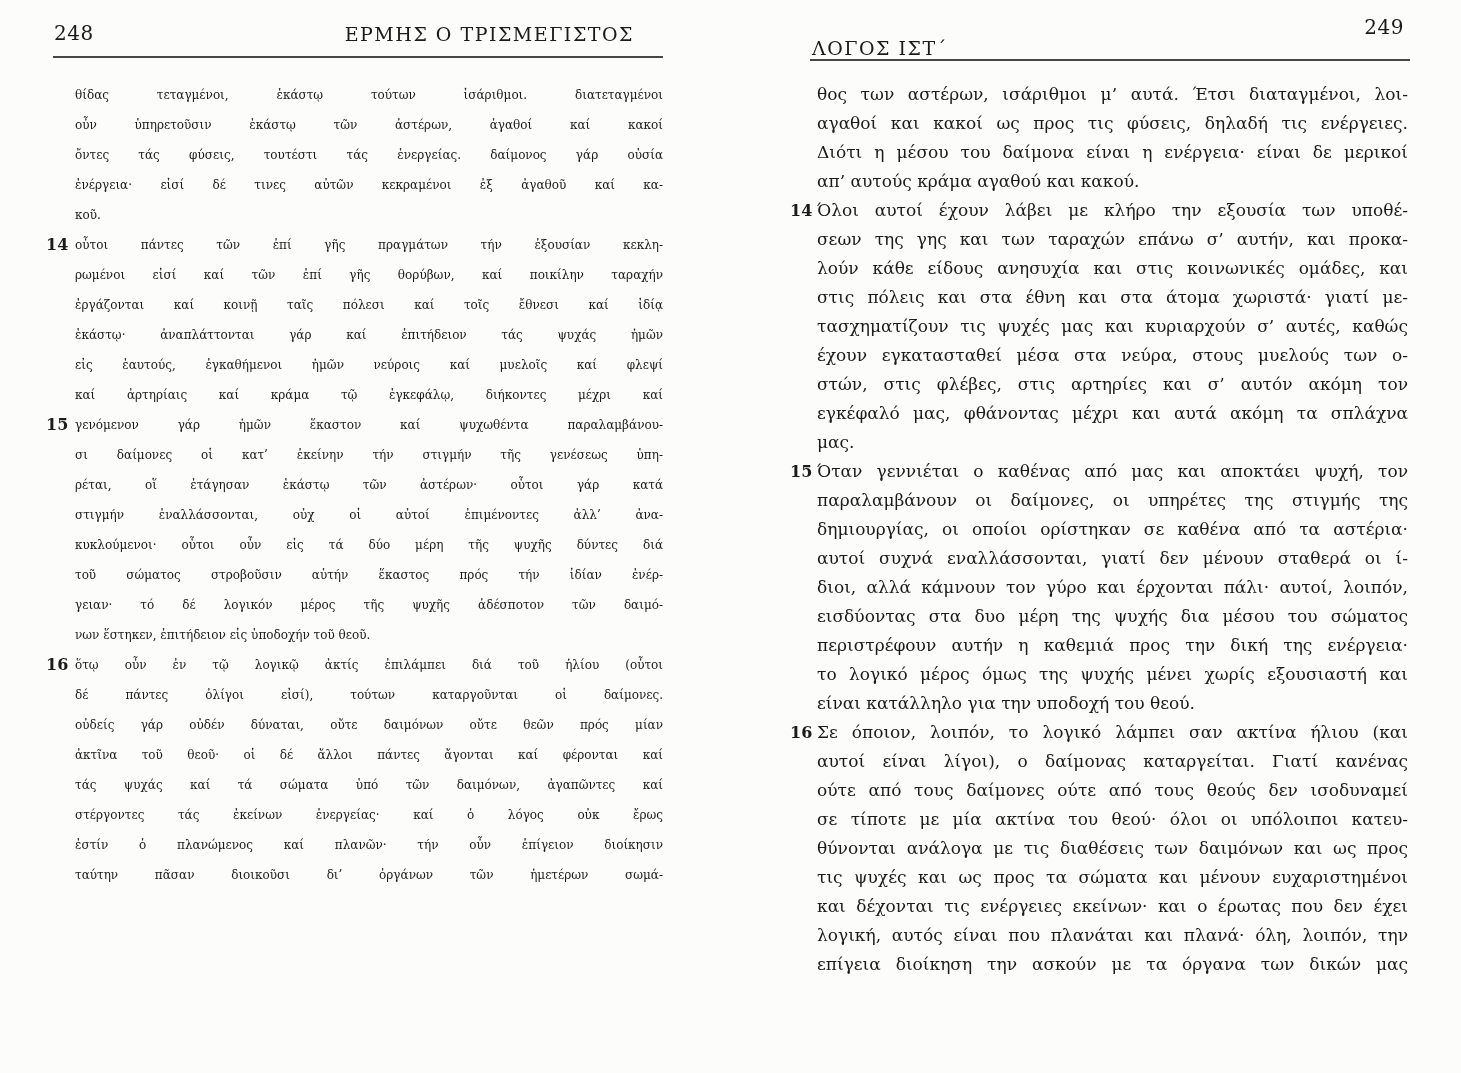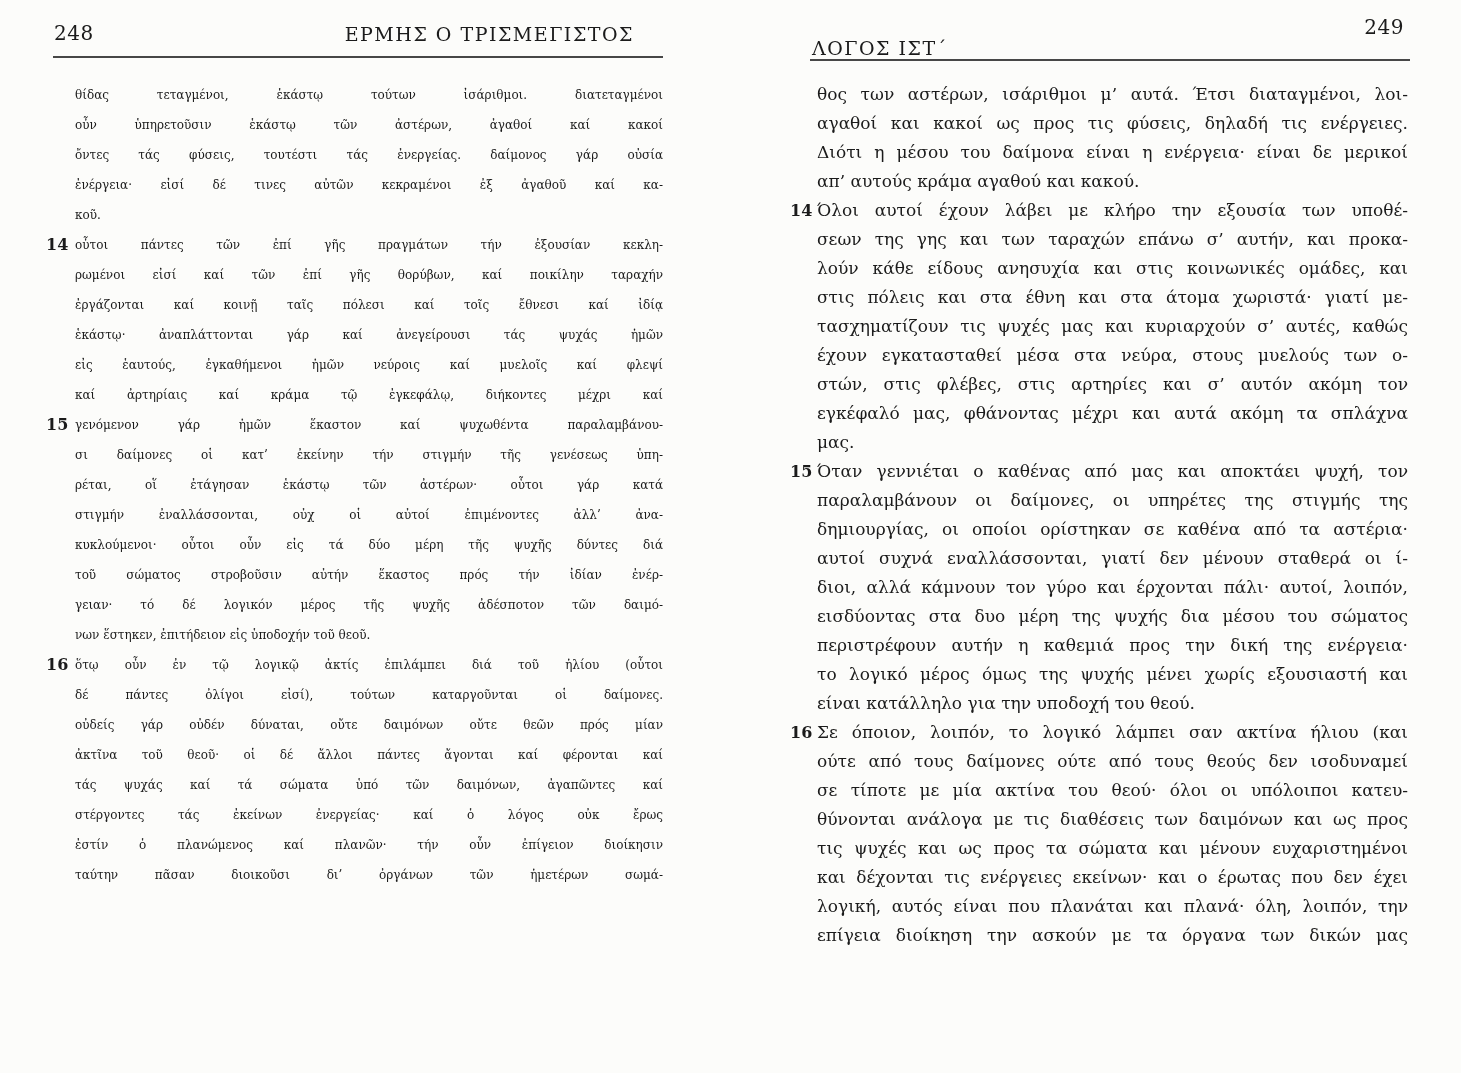--- a/index.html
+++ b/index.html
@@ -54,21 +54,21 @@
         <div class="pline">οὖν ὑπηρετοῦσιν ἑκάστῳ τῶν ἀστέρων, ἀγαθοί καί κακοί</div>
         <div class="pline">ὄντες τάς φύσεις, τουτέστι τάς ἐνεργείας. δαίμονος γάρ οὐσία</div>
         <div class="pline">ἐνέργεια· εἰσί δέ τινες αὐτῶν κεκραμένοι ἐξ ἀγαθοῦ καί κα-</div>
         <div class="pline para-end">κοῦ.</div>
       </div>
       <div class="para">
         <span class="pnum">14</span>
         <div class="pline">οὗτοι πάντες τῶν ἐπί γῆς πραγμάτων τήν ἐξουσίαν κεκλη-</div>
         <div class="pline">ρωμένοι εἰσί καί τῶν ἐπί γῆς θορύβων, καί ποικίλην ταραχήν</div>
         <div class="pline">ἐργάζονται καί κοινῇ ταῖς πόλεσι καί τοῖς ἔθνεσι καί ἰδίᾳ</div>
-        <div class="pline">ἑκάστῳ· ἀναπλάττονται γάρ καί ἀνεγείρουσι τάς ψυχάς ἡμῶν</div>
+        <div class="pline">ἑκάστῳ· ἀναπλάττονται γάρ καί ἐπιτήδειον τάς ψυχάς ἡμῶν</div>
         <div class="pline">εἰς ἑαυτούς, ἐγκαθήμενοι ἡμῶν νεύροις καί μυελοῖς καί φλεψί</div>
         <div class="pline">καί ἀρτηρίαις καί κράμα τῷ ἐγκεφάλῳ, διήκοντες μέχρι καί</div>
       </div>
       <div class="para">
         <span class="pnum">15</span>
         <div class="pline">γενόμενον γάρ ἡμῶν ἕκαστον καί ψυχωθέντα παραλαμβάνου-</div>
         <div class="pline">σι δαίμονες οἱ κατ’ ἐκείνην τήν στιγμήν τῆς γενέσεως ὑπη-</div>
         <div class="pline">ρέται, οἵ ἐτάγησαν ἑκάστῳ τῶν ἀστέρων· οὗτοι γάρ κατά</div>
         <div class="pline">στιγμήν ἐναλλάσσονται, οὐχ οἱ αὐτοί ἐπιμένοντες ἀλλ’ ἀνα-</div>
         <div class="pline">κυκλούμενοι· οὗτοι οὖν εἰς τά δύο μέρη τῆς ψυχῆς δύντες διά</div>
@@ -121,20 +121,21 @@
         <div class="pline">αυτοί συχνά εναλλάσσονται, γιατί δεν μένουν σταθερά οι ί-</div>
         <div class="pline">διοι, αλλά κάμνουν τον γύρο και έρχονται πάλι· αυτοί, λοιπόν,</div>
         <div class="pline">εισδύοντας στα δυο μέρη της ψυχής δια μέσου του σώματος</div>
         <div class="pline">περιστρέφουν αυτήν η καθεμιά προς την δική της ενέργεια·</div>
         <div class="pline">το λογικό μέρος όμως της ψυχής μένει χωρίς εξουσιαστή και</div>
         <div class="pline para-end">είναι κατάλληλο για την υποδοχή του θεού.</div>
       </div>
       <div class="para">
         <span class="pnum">16</span>
         <div class="pline">Σε όποιον, λοιπόν, το λογικό λάμπει σαν ακτίνα ήλιου (και</div>
+        <div class="pline">αυτοί είναι λίγοι), ο δαίμονας καταργείται. Γιατί κανένας</div>
         <div class="pline">ούτε από τους δαίμονες ούτε από τους θεούς δεν ισοδυναμεί</div>
         <div class="pline">σε τίποτε με μία ακτίνα του θεού· όλοι οι υπόλοιποι κατευ-</div>
         <div class="pline">θύνονται ανάλογα με τις διαθέσεις των δαιμόνων και ως προς</div>
         <div class="pline">τις ψυχές και ως προς τα σώματα και μένουν ευχαριστημένοι</div>
         <div class="pline">και δέχονται τις ενέργειες εκείνων· και ο έρωτας που δεν έχει</div>
         <div class="pline">λογική, αυτός είναι που πλανάται και πλανά· όλη, λοιπόν, την</div>
         <div class="pline">επίγεια διοίκηση την ασκούν με τα όργανα των δικών μας</div>
       </div>
     </div>
 </section>

